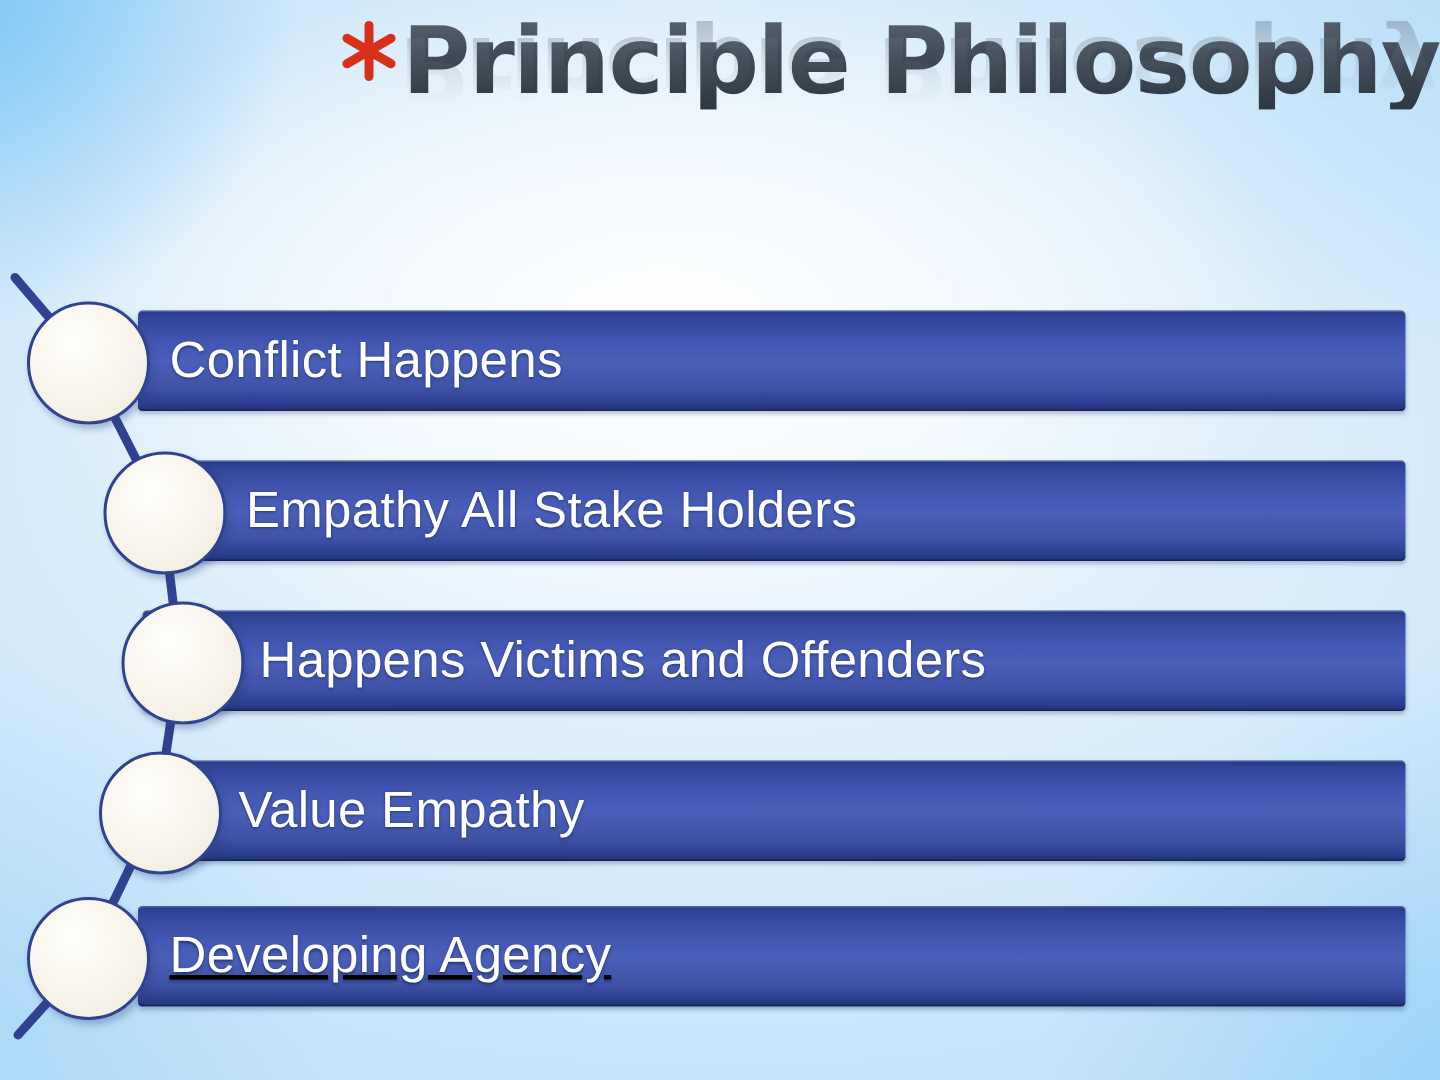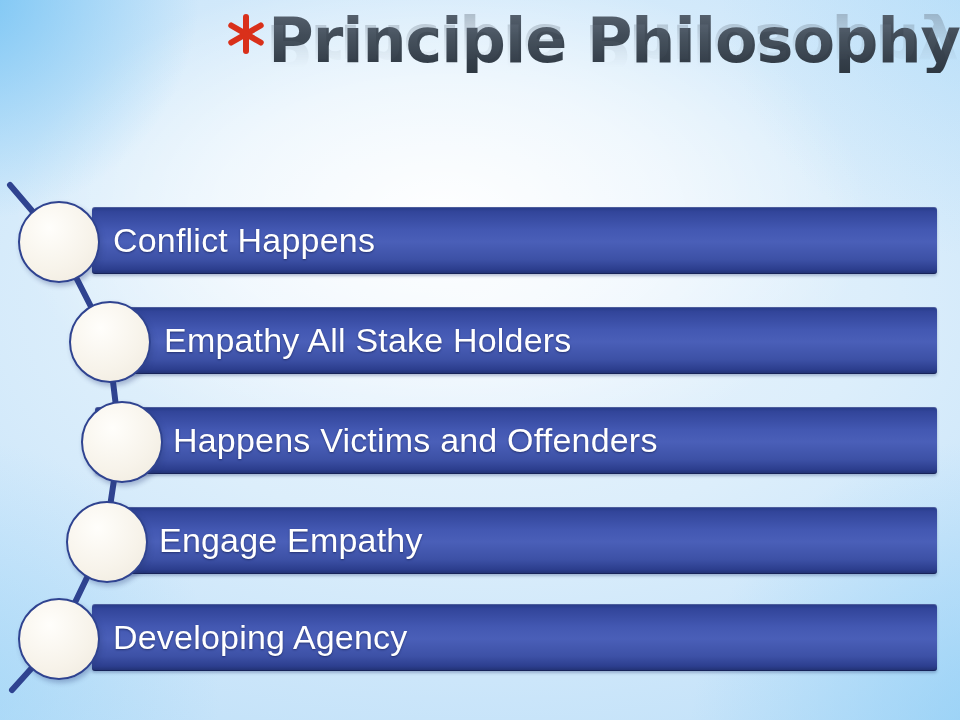--- a/index.html
+++ b/index.html
@@ -192,26 +192,26 @@
 
     <div class="chev-row" style="left:95px; top:407px; width:842px;">
       <div class="chev-bar" style="width:842px;">
         <span class="chev-label" style="margin-left:78px;">Happens Victims and Offenders</span>
       </div>
     </div>
     <div class="chev-circle" style="left:81px; top:401px;"></div>
 
     <div class="chev-row" style="left:95px; top:507px; width:842px;">
       <div class="chev-bar" style="width:842px;">
-        <span class="chev-label" style="margin-left:64px;">Engage Empathy</span>
+        <span class="chev-label" style="margin-left:64px;">Value Empathy</span>
       </div>
     </div>
     <div class="chev-circle" style="left:66px; top:501px;"></div>
 
     <div class="chev-row" style="left:92px; top:604px; width:845px;">
-      <div class="chev-bar" style="width:845px;">
+      <div class="chev-bar" style="width:845px;text-decoration:underline;">
         <span class="chev-label" style="margin-left:21px;">Developing Agency</span>
       </div>
     </div>
     <div class="chev-circle" style="left:18px; top:598px;"></div>
 
   </div>
 </div>
 
 </body></html>

